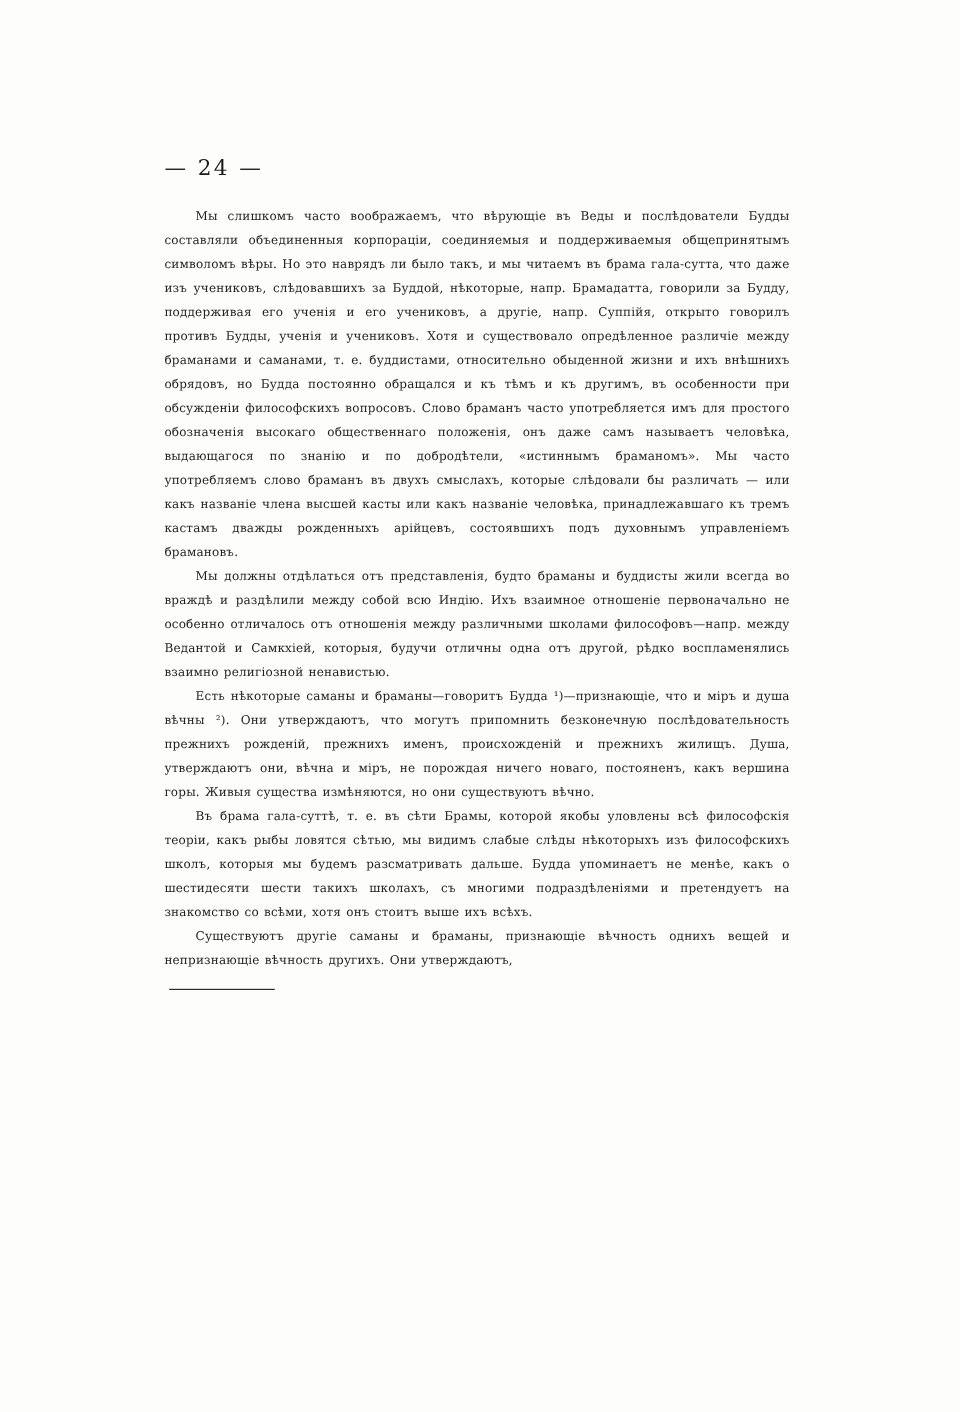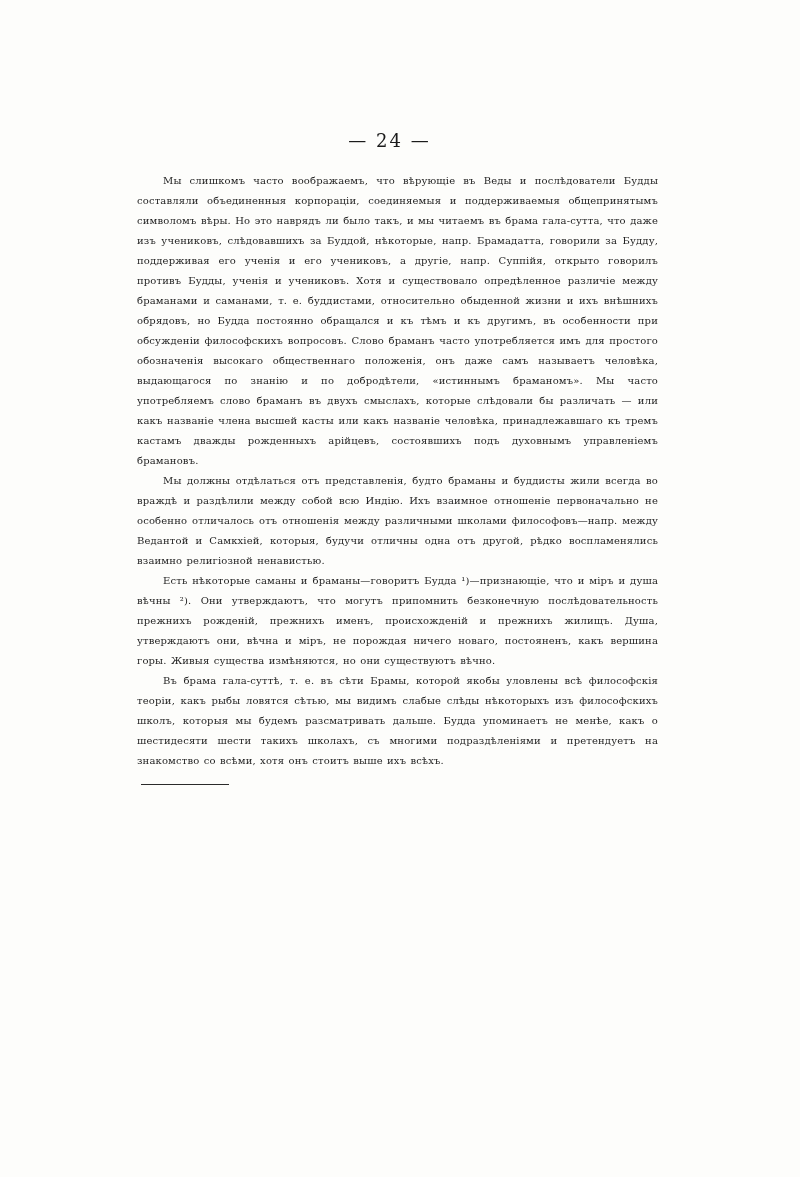--- a/index.html
+++ b/index.html
@@ -14,21 +14,20 @@
     background: #fdfdfb;
     font-family: "DejaVu Serif", serif;
     color: #1e1e1e;
     overflow: hidden;
   }
   .page-number {
     position: absolute;
     top: 130px;
     left: 137px;
     width: 505px;
-    text-align: center;
     font-size: 18px;
     letter-spacing: 2px;
     color: #1b1b1b;
   }
   .text-block {
     position: absolute;
     top: 171px;
     left: 137px;
     width: 521px;
     font-size: 10px;
@@ -64,20 +63,21 @@
 <div class="page">
 
   <div class="page-number">— 24 —</div>
 
   <div class="text-block">
 
     <p>Мы слишкомъ часто воображаемъ, что вѣрующіе въ Веды и послѣдователи Будды составляли объединенныя корпораціи, соединяемыя и поддерживаемыя общепринятымъ символомъ вѣры. Но это наврядъ ли было такъ, и мы читаемъ въ брама гала-сутта, что даже изъ учениковъ, слѣдовавшихъ за Буддой, нѣкоторые, напр. Брамадатта, говорили за Будду, поддерживая его ученія и его учениковъ, а другіе, напр. Суппійя, открыто говорилъ противъ Будды, ученія и учениковъ. Хотя и существовало опредѣленное различіе между браманами и саманами, т. е. буддистами, относительно обыденной жизни и ихъ внѣшнихъ обрядовъ, но Будда постоянно обращался и къ тѣмъ и къ другимъ, въ особенности при обсужденіи философскихъ вопросовъ. Слово браманъ часто употребляется имъ для простого обозначенія высокаго общественнаго положенія, онъ даже самъ называетъ человѣка, выдающагося по знанію и по добродѣтели, «истиннымъ браманомъ». Мы часто употребляемъ слово браманъ въ двухъ смыслахъ, которые слѣдовали бы различать — или какъ названіе члена высшей касты или какъ названіе человѣка, принадлежавшаго къ тремъ кастамъ дважды рожденныхъ арійцевъ, состоявшихъ подъ духовнымъ управленіемъ брамановъ.</p>
     <p>Мы должны отдѣлаться отъ представленія, будто браманы и буддисты жили всегда во враждѣ и раздѣлили между собой всю Индію. Ихъ взаимное отношеніе первоначально не особенно отличалось отъ отношенія между различными школами философовъ—напр. между Ведантой и Самкхіей, которыя, будучи отличны одна отъ другой, рѣдко воспламенялись взаимно религіозной ненавистью.</p>
     <p>Есть нѣкоторые саманы и браманы—говоритъ Будда ¹)—признающіе, что и міръ и душа вѣчны ²). Они утверждаютъ, что могутъ припомнить безконечную послѣдовательность прежнихъ рожденій, прежнихъ именъ, происхожденій и прежнихъ жилищъ. Душа, утверждаютъ они, вѣчна и міръ, не порождая ничего новаго, постояненъ, какъ вершина горы. Живыя существа измѣняются, но они существуютъ вѣчно.</p>
     <p>Въ брама гала-суттѣ, т. е. въ сѣти Брамы, которой якобы уловлены всѣ философскія теоріи, какъ рыбы ловятся сѣтью, мы видимъ слабые слѣды нѣкоторыхъ изъ философскихъ школъ, которыя мы будемъ разсматривать дальше. Будда упоминаетъ не менѣе, какъ о шестидесяти шести такихъ школахъ, съ многими подраздѣленіями и претендуетъ на знакомство со всѣми, хотя онъ стоитъ выше ихъ всѣхъ.</p>
+    <p>Существуютъ другіе саманы и браманы, признающіе вѣчность однихъ вещей и непризнающіе вѣчность другихъ. Они утверждаютъ,</p>
 
     <div class="footnote-rule"></div>
 
     <div class="footnotes">
       <div class="footnote">
         
       </div>
 
     </div>
 

